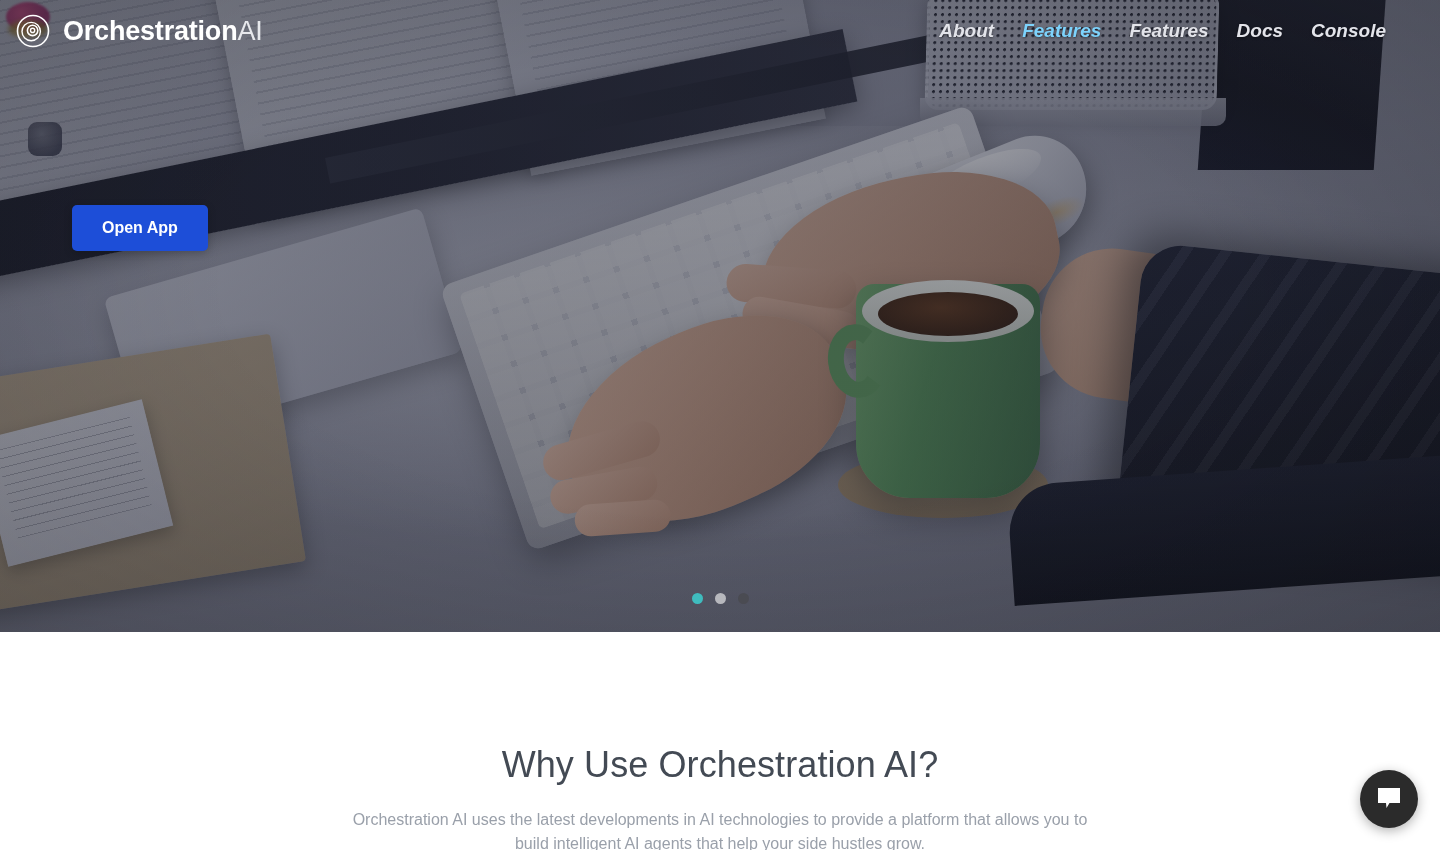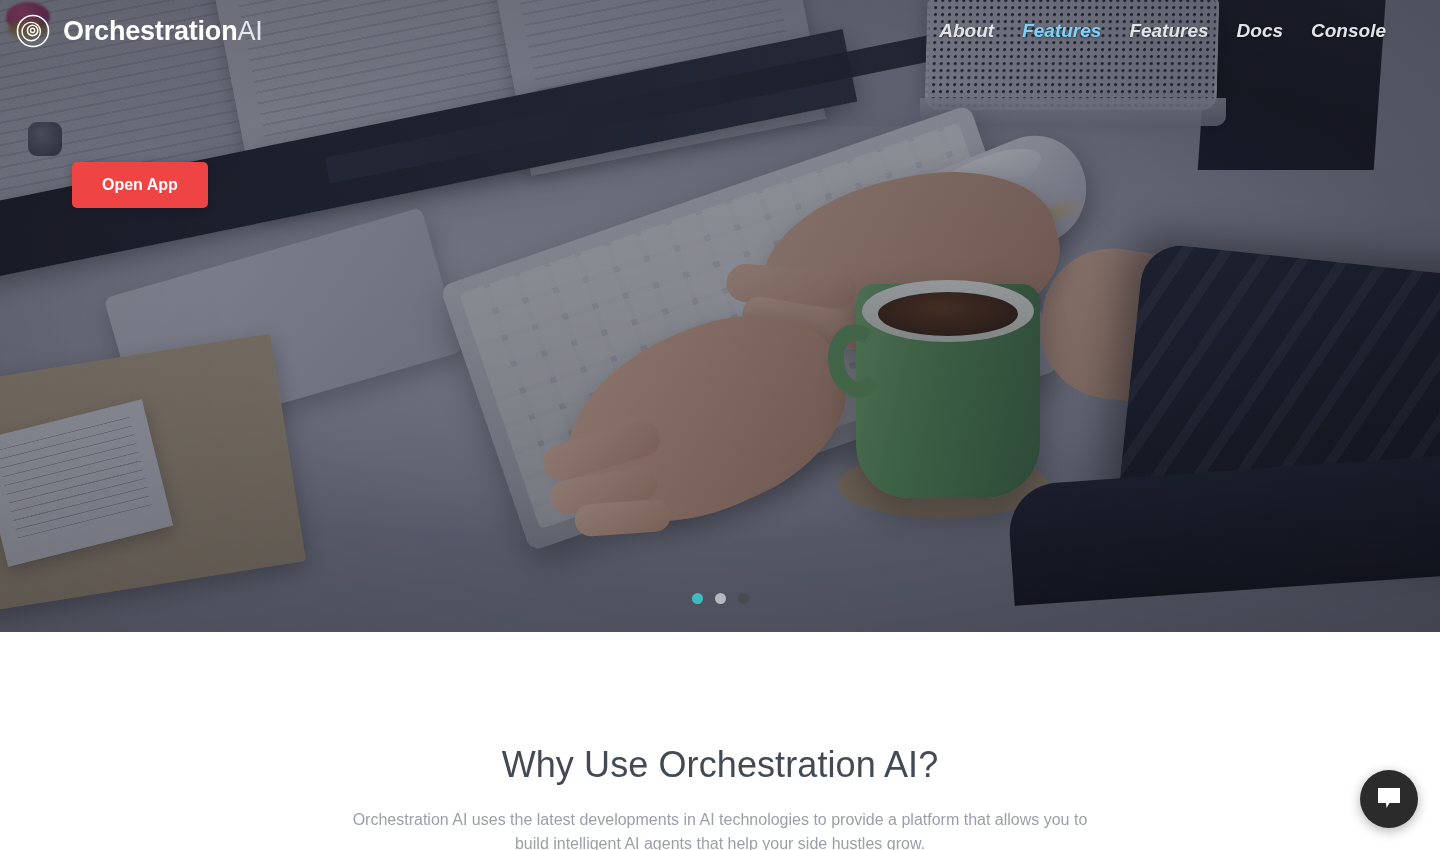--- a/index.html
+++ b/index.html
@@ -291,22 +291,22 @@
   .hero-title {
     font-size:35px; line-height:1.43; font-weight:700; color:#ffffff;
     letter-spacing:-.3px; text-shadow:0 2px 10px rgba(0,0,0,.35);
   }
   .hero-sub {
     margin-top:24px; width:505px;
     font-size:17px; line-height:1.6; font-weight:400; color:#f2f3f6;
     text-shadow:0 1px 6px rgba(0,0,0,.45);
   }
   .cta {
-    display:inline-block; 
-    background:#ef4444; color:#ffffff;
+    display:inline-block; margin-top:43px;
+    background:#1d4ed8; color:#ffffff;
     font-size:16px; font-weight:700;
     padding:14px 30px; border:none; border-radius:5px;
     cursor:pointer; font-family:inherit;
     box-shadow:0 2px 8px rgba(0,0,0,.2);
   }
 
   
   .dots {
     position:absolute; left:0; right:0; bottom:28px;
     display:flex; justify-content:center; gap:12px; z-index:20;

